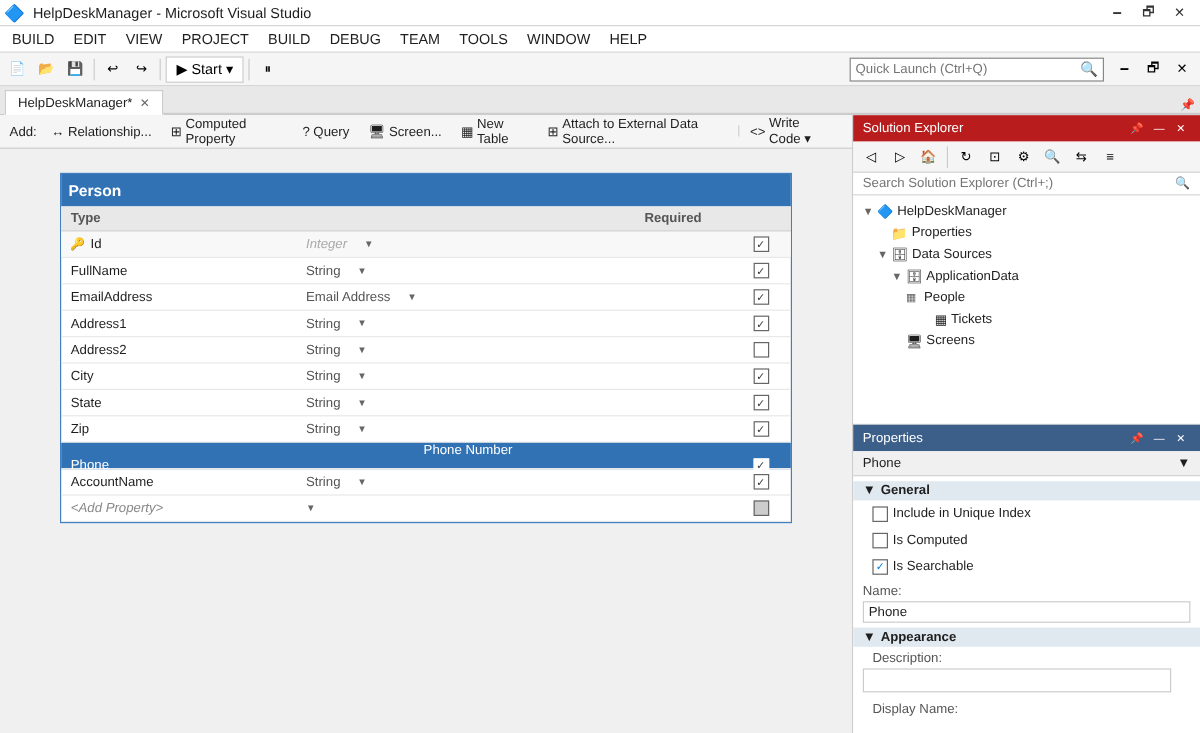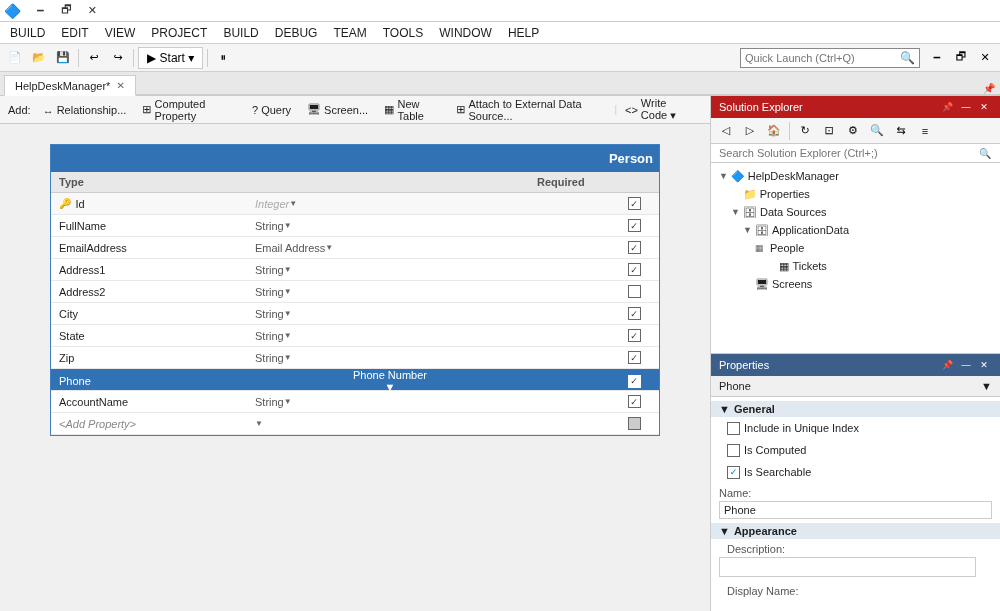--- a/index.html
+++ b/index.html
@@ -132,21 +132,21 @@
     
     #person-table {
       background: #fff;
       border: 1px solid #4080c0;
       width: 610px;
       margin: 0 auto;
     }
     #person-header {
       background: #3072b4;
       color: #fff;
-      text-align: right;
+      text-align: left;
       padding: 6px;
       font-size: 13px;
       font-weight: bold;
     }
     #person-cols {
       display: grid;
       grid-template-columns: 200px 1fr 80px 50px;
       background: #e8e8e8;
       border-bottom: 1px solid #ccc;
     }
@@ -160,21 +160,21 @@
       display: grid;
       grid-template-columns: 200px 1fr 80px 50px;
       border-bottom: 1px solid #e8e8e8;
       height: 22px;
       align-items: center;
     }
     .data-row.selected { background: #3072b4; color: #fff; }
     .data-row.selected .row-type { color: #fff; flex-direction: column; }
     .data-row.key-row { background: #f8f8f8; }
     .row-name { padding: 0 8px; font-size: 11px; display: flex; align-items: center; gap: 4px; }
-    .row-type { padding: 0 4px; font-size: 11px; color: #555; display: flex; align-items: center; gap: 0; }
+    .row-type { padding: 0 4px; font-size: 11px; color: #555; display: flex; align-items: center; gap: 14px; }
     .row-req { padding: 0 4px; display: flex; align-items: center; justify-content: center; }
     .row-extra { }
     .dropdown-arrow { font-size: 8px; color: #666; }
     .checkbox {
       width: 13px; height: 13px;
       border: 1px solid #666;
       display: inline-flex; align-items: center; justify-content: center;
       font-size: 9px; background: #fff; color: #333;
     }
     .checkbox.checked::after { content: '✓'; }
@@ -319,33 +319,34 @@
       background: #fff;
       font-size: 11px;
     }
 
     
     #quicklaunch {
       display: flex; align-items: center;
       border: 1px solid #888;
       padding: 1px 4px;
       background: #fff;
-      width: 180px;
+      width: 212px;
       height: 20px;
       gap: 0;
     }
     #quicklaunch input {
       border: none; outline: none; font-size: 11px; flex: 1;
     }
   </style>
 </head>
 <body>
 
 <div id="titlebar">
   <span style="font-size:14px;">🔷</span>
+  <span style="flex:1; font-size:12px;">HelpDeskManager - Microsoft Visual Studio</span>
   <div id="titlebar-controls">
     <button class="title-btn">🗕</button>
     <button class="title-btn">🗗</button>
     <button class="title-btn close">✕</button>
   </div>
 </div>
 
 <div id="menubar">
   <div class="menu-item">BUILD</div>
   <div class="menu-item">EDIT</div>

